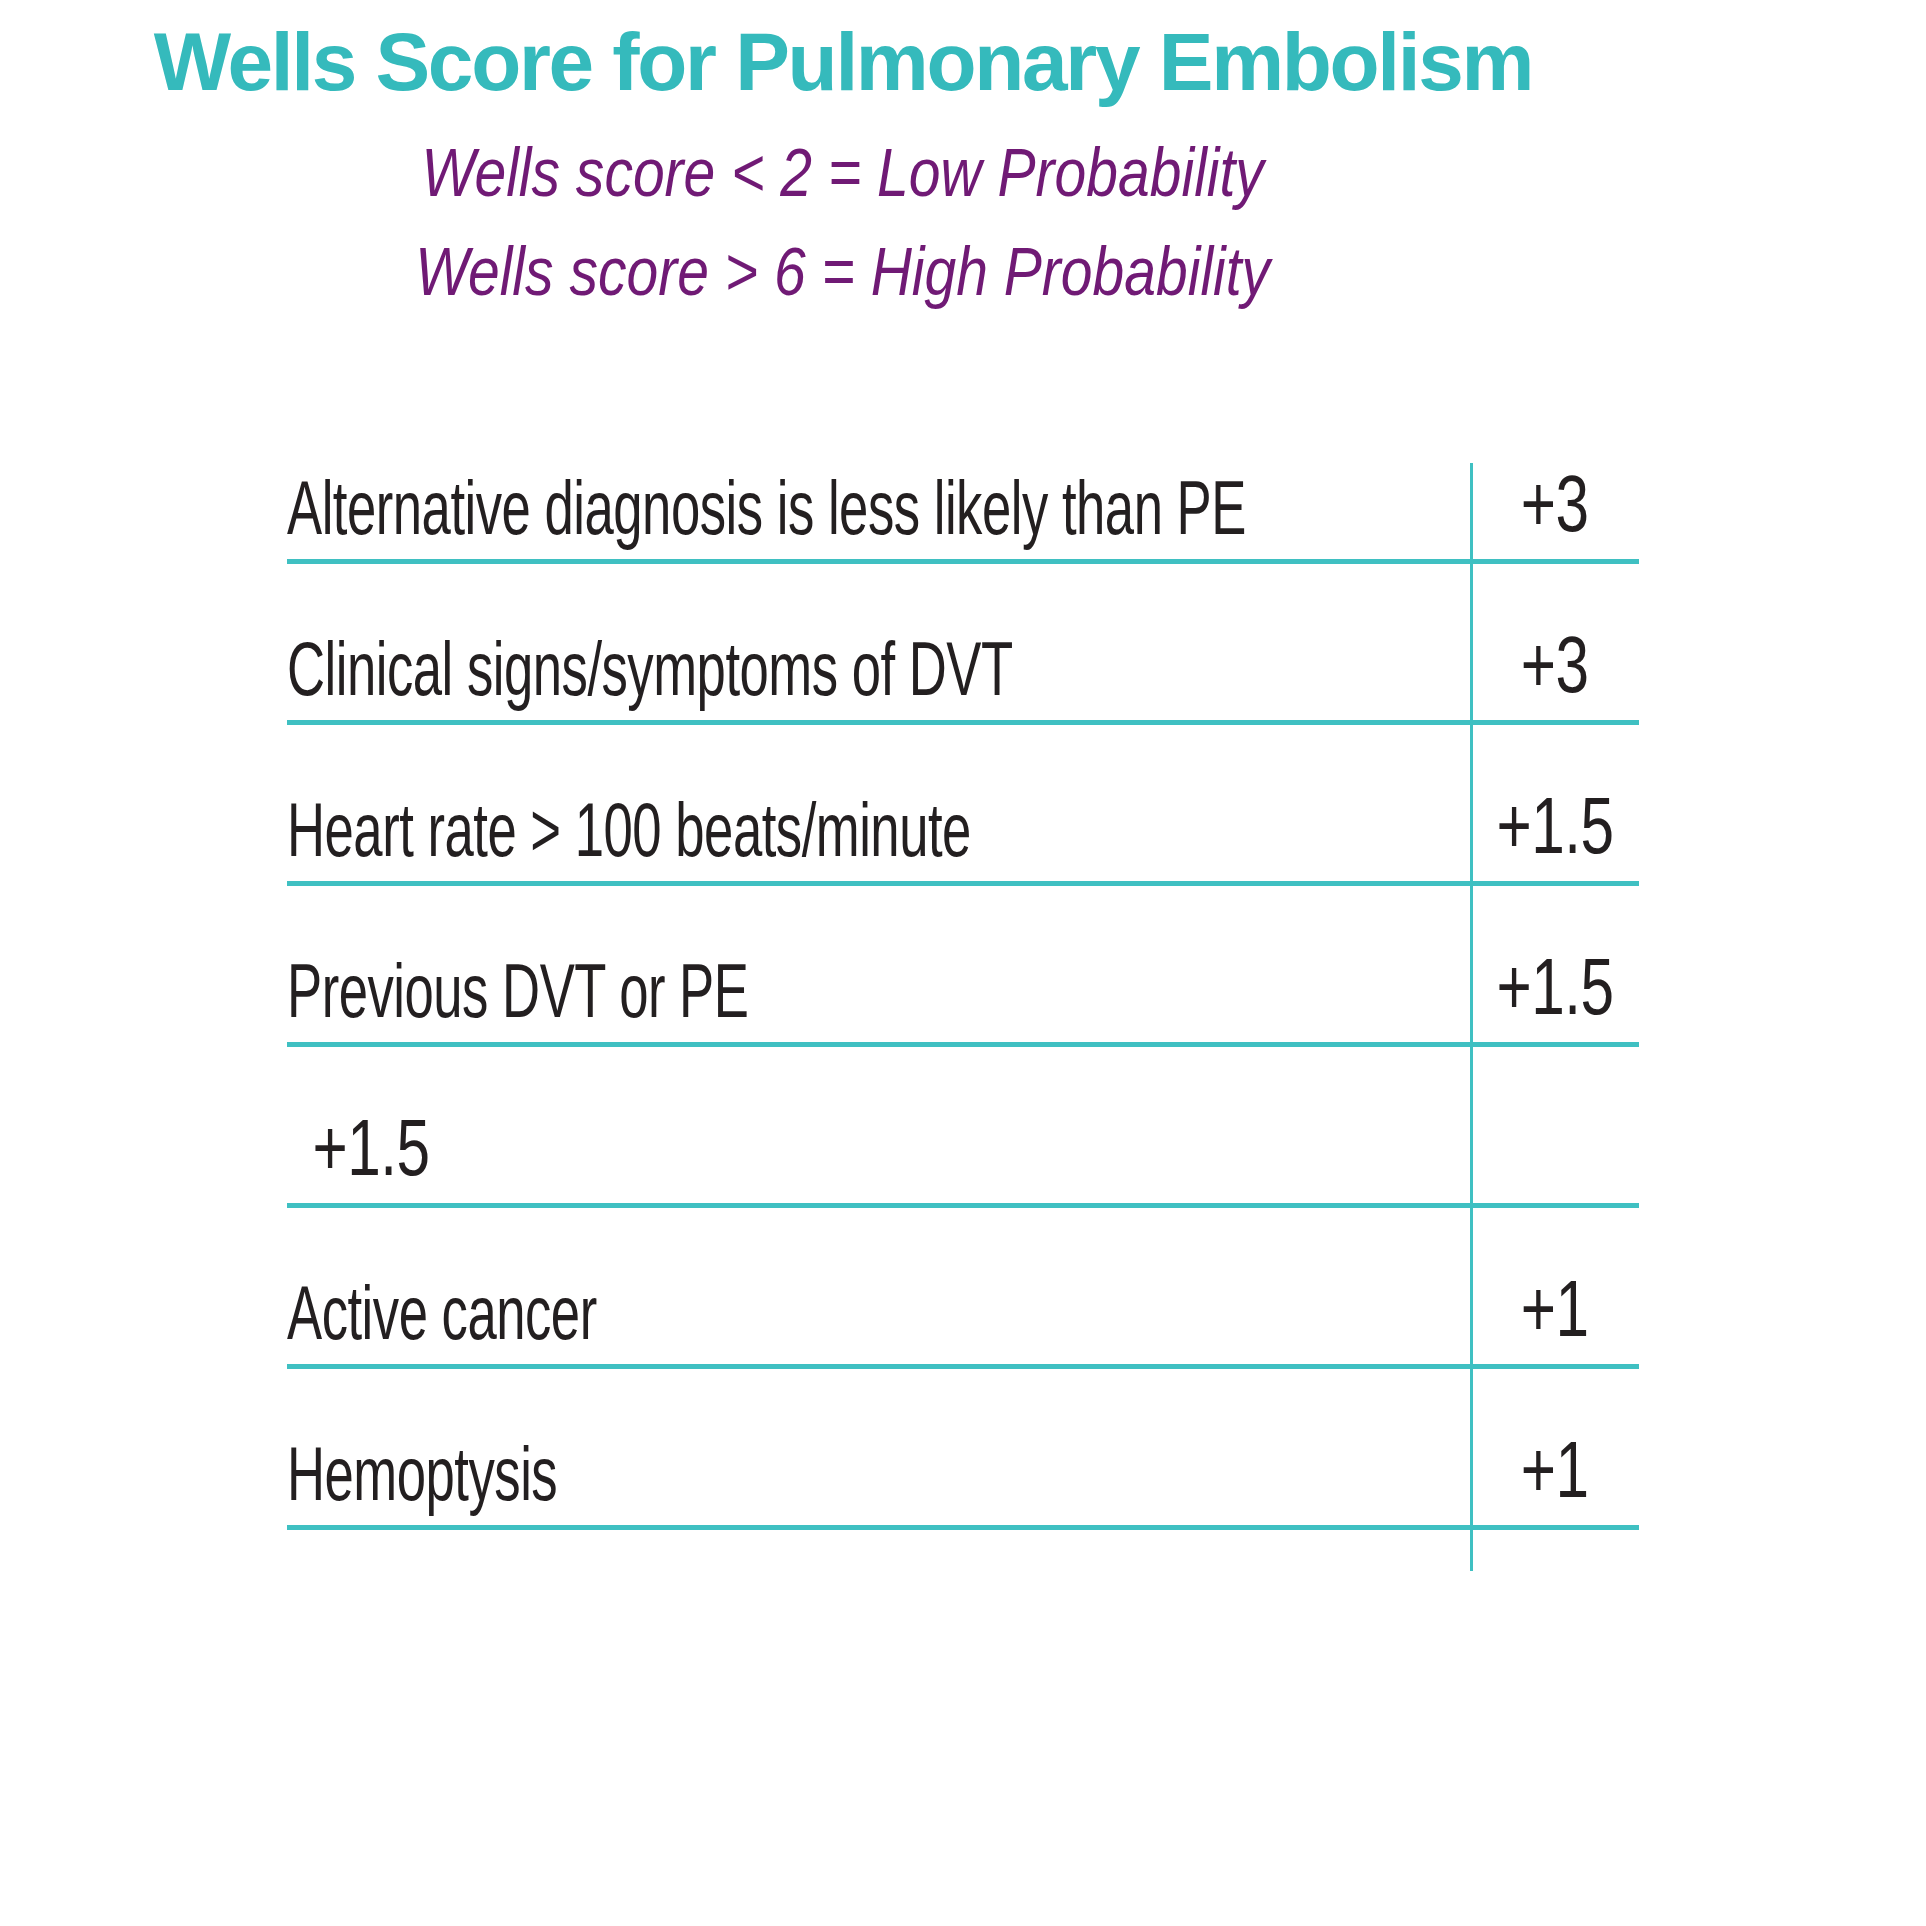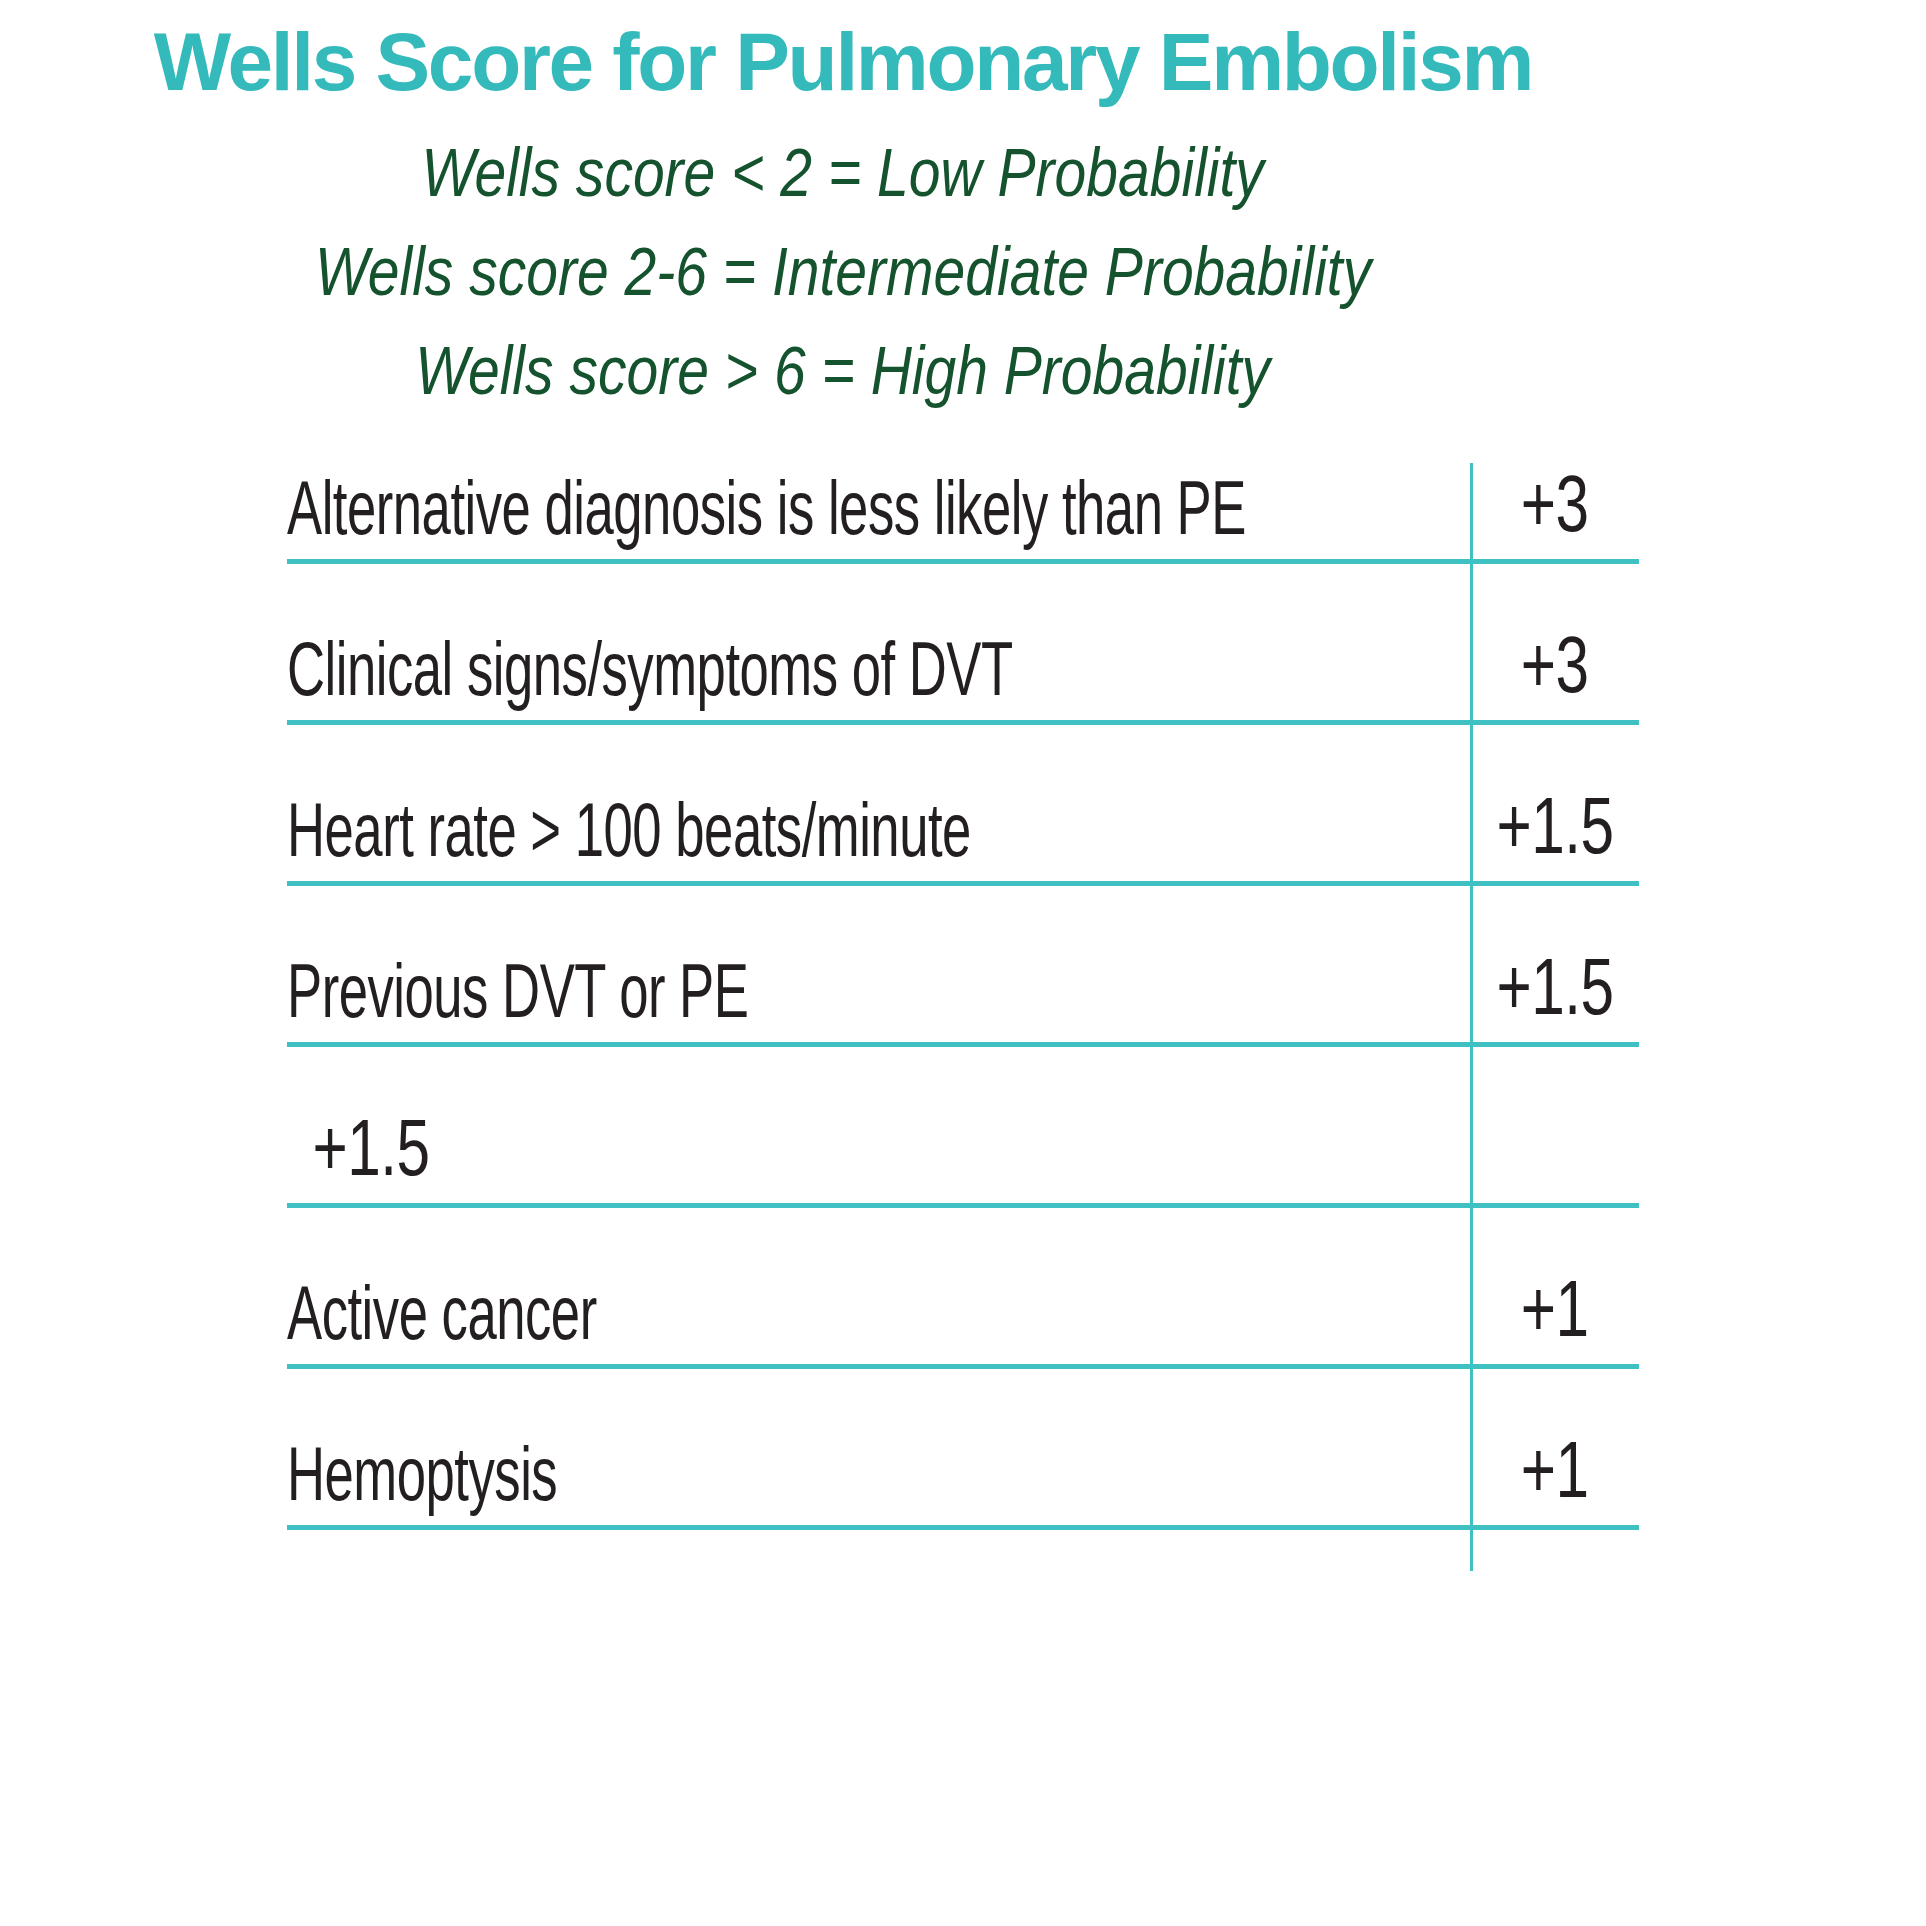--- a/index.html
+++ b/index.html
@@ -35,21 +35,21 @@
     width: 100%;
     text-align: center;
   }
   .subtitle-line {
     display: block;
     height: 99px;
     line-height: 99px;
     font-size: 62px;
     font-style: italic;
     font-weight: 500;
-    color: #14532d;
+    color: #701a75;
     white-space: nowrap;
   }
   .subtitle-line > span {
     display: inline-block;
     transform: scale(0.92, 1.12);
     transform-origin: center bottom;
   }
   .score-table {
     position: absolute;
     top: 403px;
@@ -103,23 +103,20 @@
 </head>
 <body>
 
 <div class="page">
 
   <div class="page-title">Wells Score for Pulmonary Embolism</div>
 
   <div class="subtitle-block">
     <div class="subtitle-line">
       <span>Wells score &lt; 2 = Low Probability</span>
-    </div>
-    <div class="subtitle-line">
-      <span>Wells score 2-6 = Intermediate Probability</span>
     </div>
     <div class="subtitle-line">
       <span>Wells score &gt; 6 = High Probability</span>
     </div>
   </div>
 
   <div class="score-table">
 
     <div class="score-row">
       <div class="criterion-cell">

